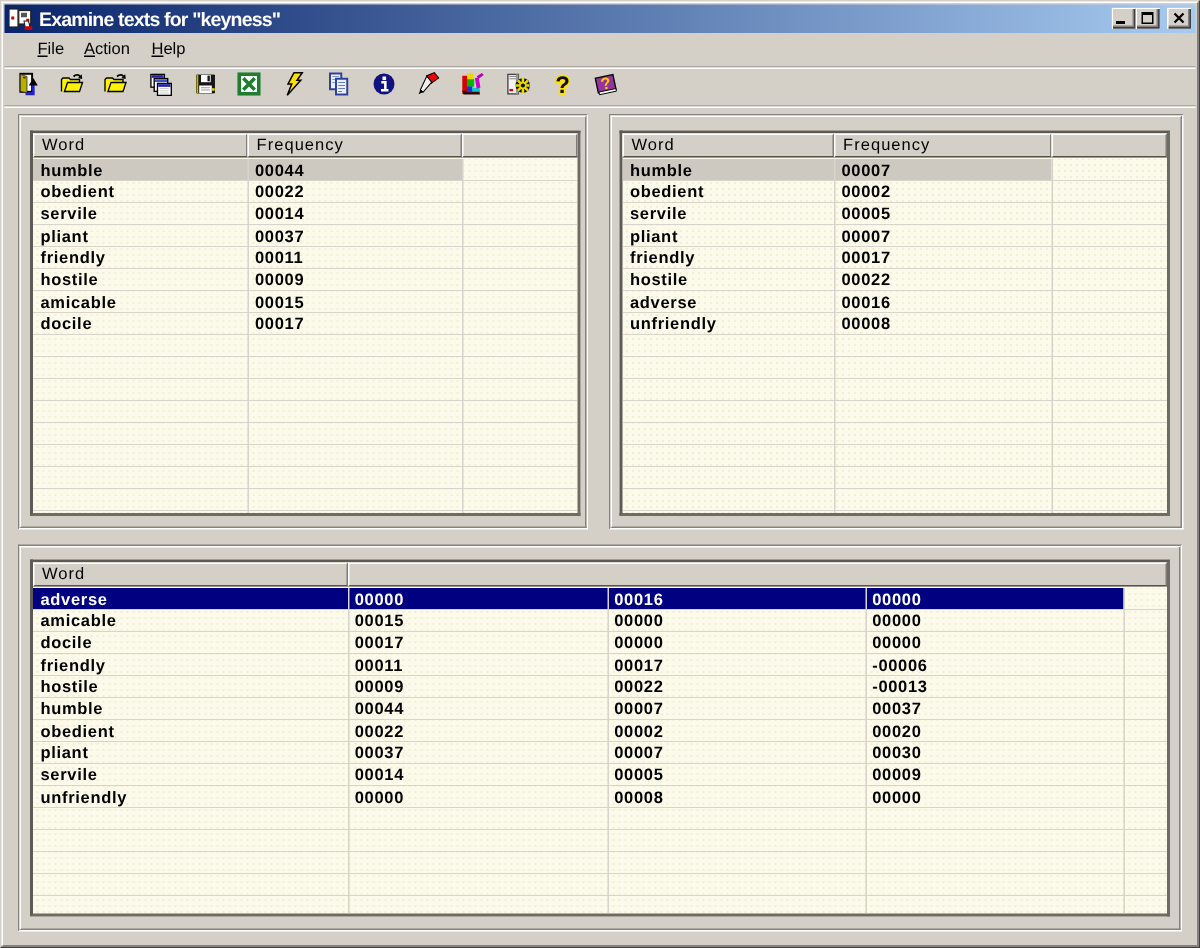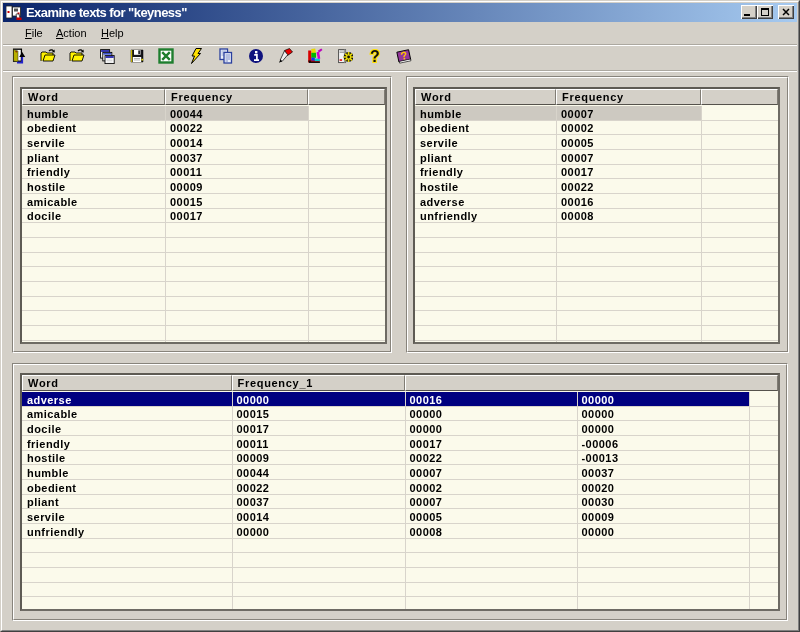--- a/index.html
+++ b/index.html
@@ -19,21 +19,21 @@
 .msep2{left:3px;top:45px;width:794px;height:1px;background:#FFFFFF;}
 .tsep1{left:3px;top:70px;width:794px;height:1px;background:#ACA8A0;}
 .tsep2{left:3px;top:71px;width:794px;height:1px;background:#FFFFFF;}
 .ticon{top:48px;width:16px;height:16px;}
 
 .etch{border:1px solid;border-color:#87837B #FFFFFF #FFFFFF #87837B;}
 .etch>i{position:absolute;inset:0;border:1px solid;border-color:#FFFFFF #87837B #87837B #FFFFFF;display:block;}
 
 .lv{border:2px solid;border-color:#5E5B54 #6E6B64 #6E6B64 #5E5B54;background:#FBFAEB;}
 .hdr{position:absolute;left:0;top:0;right:0;height:16px;display:flex;}
-.hc{height:16px;background:#D4D0C8;border-top:1px solid #FFFFFF;border-left:1px solid #FFFFFF;border-right:1px solid #807C74;border-bottom:1px solid #55524C;font-size:11px;font-weight:bold;line-height:15px;letter-spacing:0.7px;padding-left:5px;color:#000;overflow:hidden;white-space:nowrap;}
+.hc{height:16px;background:#D4D0C8;border-top:1px solid #FFFFFF;border-left:1px solid #FFFFFF;border-right:1px solid #807C74;border-bottom:1px solid #55524C;font-size:11px;font-weight:normal;line-height:15px;letter-spacing:0.7px;padding-left:5px;color:#000;overflow:hidden;white-space:nowrap;}
 .rows{position:absolute;left:0;top:16.8px;right:0;bottom:0;overflow:hidden;background-image:radial-gradient(circle, rgba(222,212,150,0.28) 17%, rgba(0,0,0,0) 19%);background-size:4px 4px;background-position:1px 2px;}
 .row{position:absolute;left:0;height:14.67px;width:100%;display:flex;font-size:11px;font-weight:bold;line-height:16.8px;color:#000;}
 .cell{padding-left:5px;overflow:hidden;white-space:nowrap;letter-spacing:0.45px;}
 .grid{position:absolute;inset:0;pointer-events:none;background:repeating-linear-gradient(to bottom, transparent 0px, transparent 13.67px, #D8D4CB 13.67px, #D8D4CB 14.67px);}
 .vline{position:absolute;top:0;bottom:0;width:1px;background:#D8D4CB;pointer-events:none;}
 </style></head>
 <body>
 <div class="abs f1"></div>
 <div class="abs f2"></div>
 <div class="abs f3"></div>
@@ -259,21 +259,20 @@
       </div>
       <div class="grid"></div>
       <div class="vline" style="left:141px"></div>
       <div class="vline" style="left:286px"></div>
     </div>
   </div>
 
 <div class="abs lv" style="left:20px;top:373px;width:760px;height:238px">
   <div class="hdr">
       <div class="hc" style="width:209.5px">Word</div>
-      <div class="hc" style="width:173px">Frequency_1</div>
       <div class="hc" style="flex:1"></div>
     </div>
   <div class="rows" id="r3">
       <div class="row" style="top:0.0px">
         <div style="position:absolute;left:0;top:0;width:726.5px;height:14.2px;background:#000080"></div>
         <div class="cell" style="position:relative;width:209.5px;color:#fff">adverse</div>
         <div class="cell" style="position:relative;width:173px;color:#fff">00000</div>
         <div class="cell" style="position:relative;width:172px;color:#fff">00016</div>
         <div class="cell" style="position:relative;width:172px;color:#fff">00000</div>
       </div>

